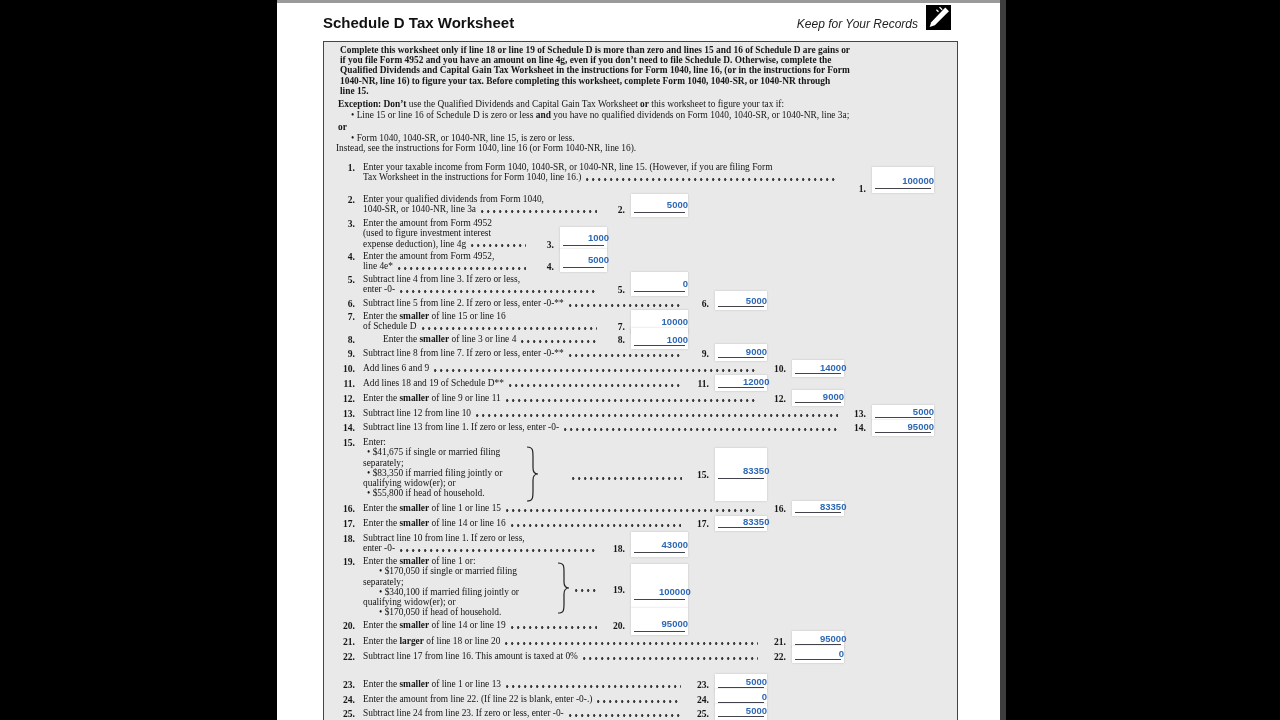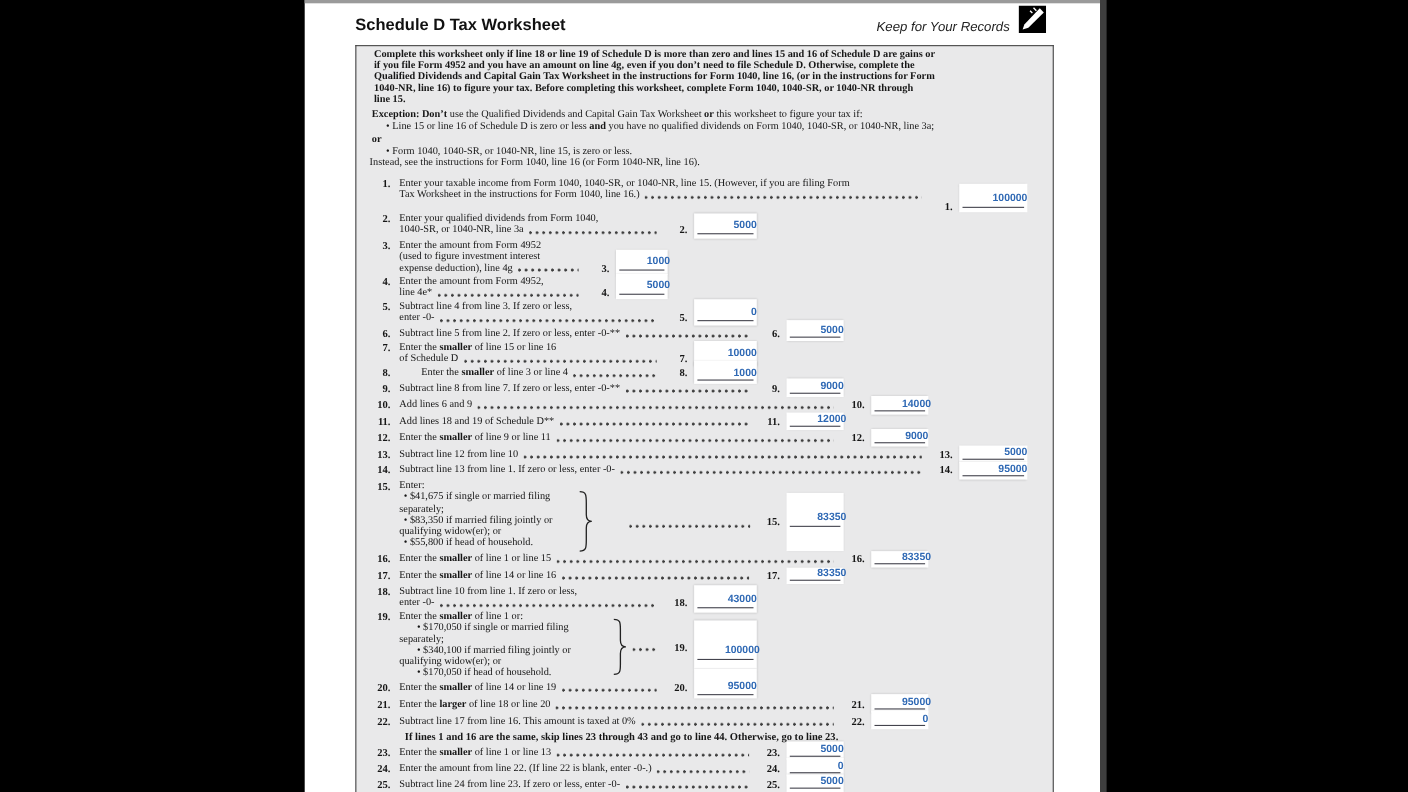--- a/index.html
+++ b/index.html
@@ -391,14 +391,13 @@
           <span class="fill"></span>
         </div>
       </div>
       <div class="lbl" style="left: 685px; top: 708px; width: 24px;">25.</div>
       <div class="vbox" style="left: 715px; top: 704px; width: 52px; height: 16px;">
         <div class="vline" style="bottom: 3px;"></div>
         <div class="vval" style="bottom: 4.5px;">5000</div>
       </div>
     </div>
 
-  <div class="note">If lines 1 and 16 are the same, skip lines 23 through 43 and go to line 44. Otherwise, go to line 23.</div>
 </div>
 
 </body></html>

